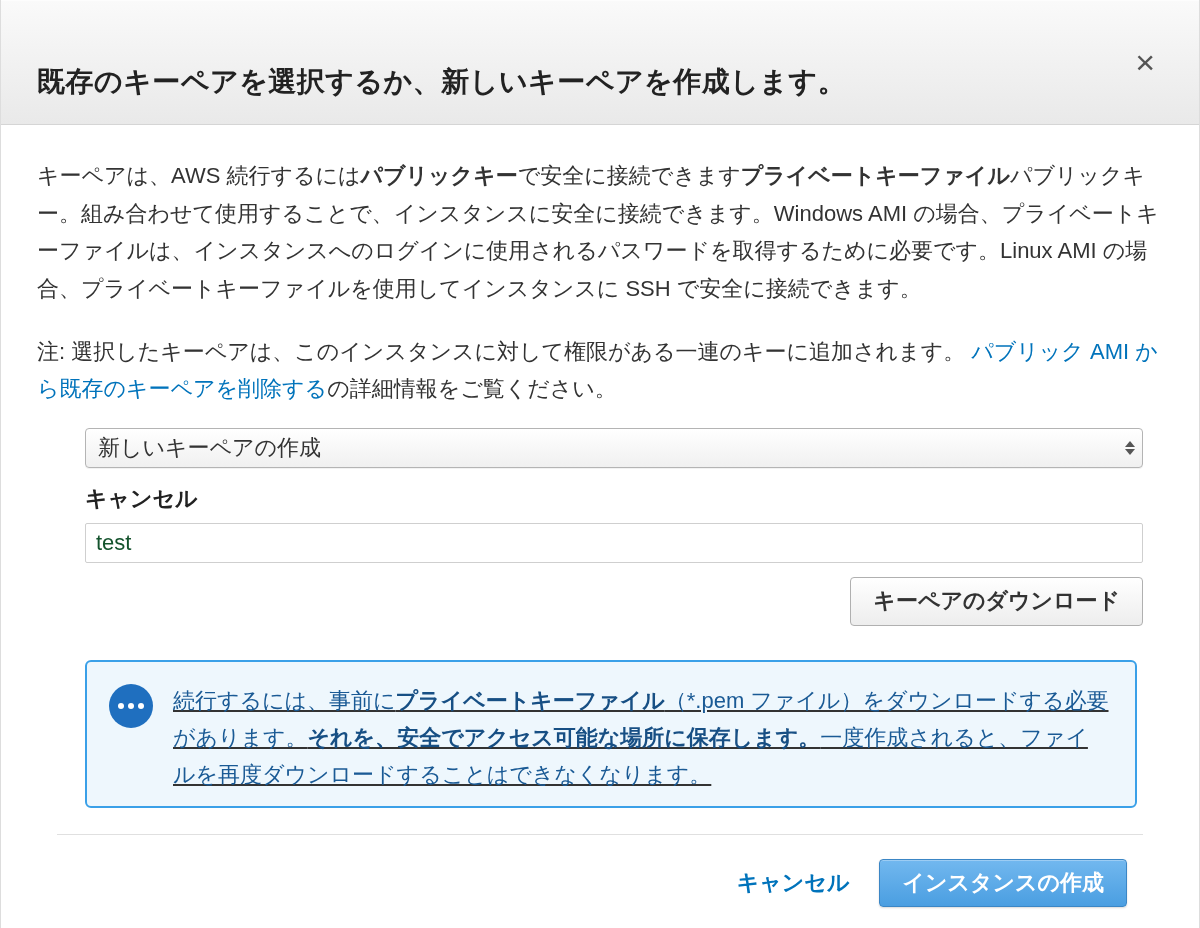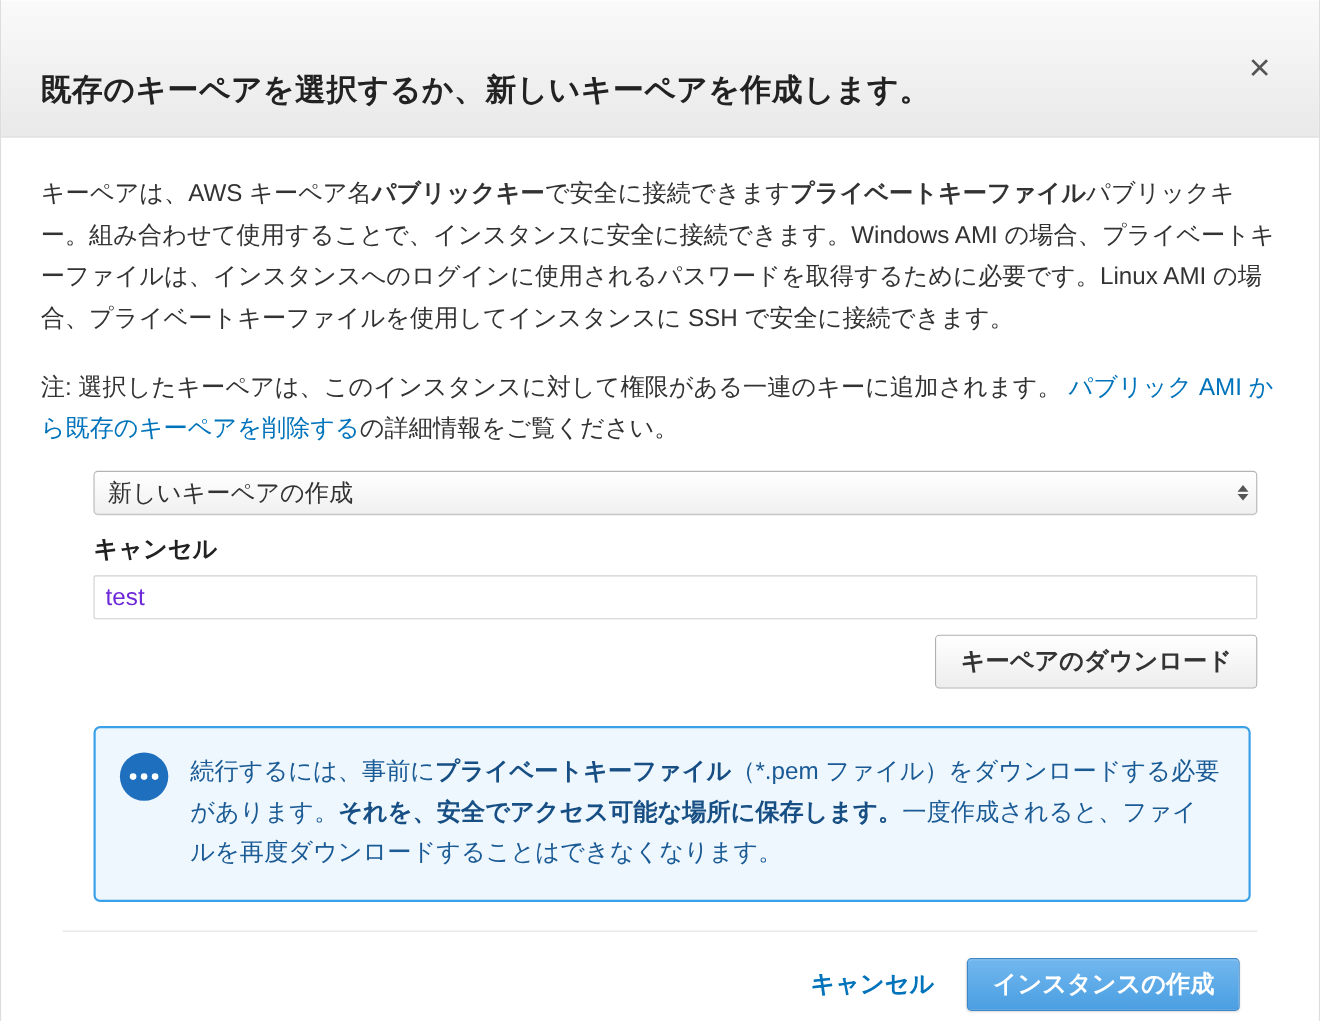--- a/index.html
+++ b/index.html
@@ -107,21 +107,21 @@
   }
   input.kp-name {
     width: 100%;
     height: 40px;
     font-size: 22px;
     padding: 4px 10px;
     border: 1px solid #cfcfcf;
     border-radius: 2px;
     box-sizing: border-box;
     background: #fff;
-    color: #6d28d9;
+    color: #14532d;
   }
   .download-row {
     display: flex;
     justify-content: flex-end;
     margin-top: 14px;
   }
   .btn {
     display: inline-block;
     font-size: 22px;
     padding: 10px 22px;
@@ -135,23 +135,24 @@
     background: linear-gradient(#ffffff, #ededed);
     border: 1px solid #b0b0b0;
     color: #333;
     font-weight: 700;
   }
   .info-box {
     margin: 34px 26px 0 48px;
     border: 2px solid #3aa0e8;
     background: #eef7fd;
     border-radius: 6px;
-    padding: 20px 26px 24px 22px;
+    padding: 20px 26px 12px 22px;
     display: flex;
     gap: 20px;
+    text-decoration: underline;
   }
   .info-icon {
     flex: 0 0 auto;
     width: 44px;
     height: 44px;
     border-radius: 50%;
     background: #1f6fbf;
     display: flex;
     align-items: center;
     justify-content: center;
@@ -199,21 +200,21 @@
 <div class="dialog">
 
   <div class="dialog-header">
     <div class="dialog-title">既存のキーペアを選択するか、新しいキーペアを作成します。</div>
     <div class="close-btn">×</div>
   </div>
 
   <div class="dialog-body">
 
     <p class="intro-para">
-      <span>キーペアは、AWS キーペア名</span><b>パブリックキー</b><span>で安全に接続できます</span><b>プライベートキーファイル</b><span>パブリックキー。組み合わせて使用することで、インスタンスに安全に接続できます。Windows AMI の場合、プライベートキーファイルは、インスタンスへのログインに使用されるパスワードを取得するために必要です。Linux AMI の場合、プライベートキーファイルを使用してインスタンスに SSH で安全に接続できます。</span>
+      <span>キーペアは、AWS 続行するには</span><b>パブリックキー</b><span>で安全に接続できます</span><b>プライベートキーファイル</b><span>パブリックキー。組み合わせて使用することで、インスタンスに安全に接続できます。Windows AMI の場合、プライベートキーファイルは、インスタンスへのログインに使用されるパスワードを取得するために必要です。Linux AMI の場合、プライベートキーファイルを使用してインスタンスに SSH で安全に接続できます。</span>
     </p>
 
     <p class="note-para">
       <span>注: 選択したキーペアは、このインスタンスに対して権限がある一連のキーに追加されます。</span>
       <a class="link">パブリック AMI から既存のキーペアを削除する</a><span>の詳細情報をご覧ください。</span>
     </p>
 
     <div class="form-area">
       <div class="select-wrap">
         <select class="kp-select">

